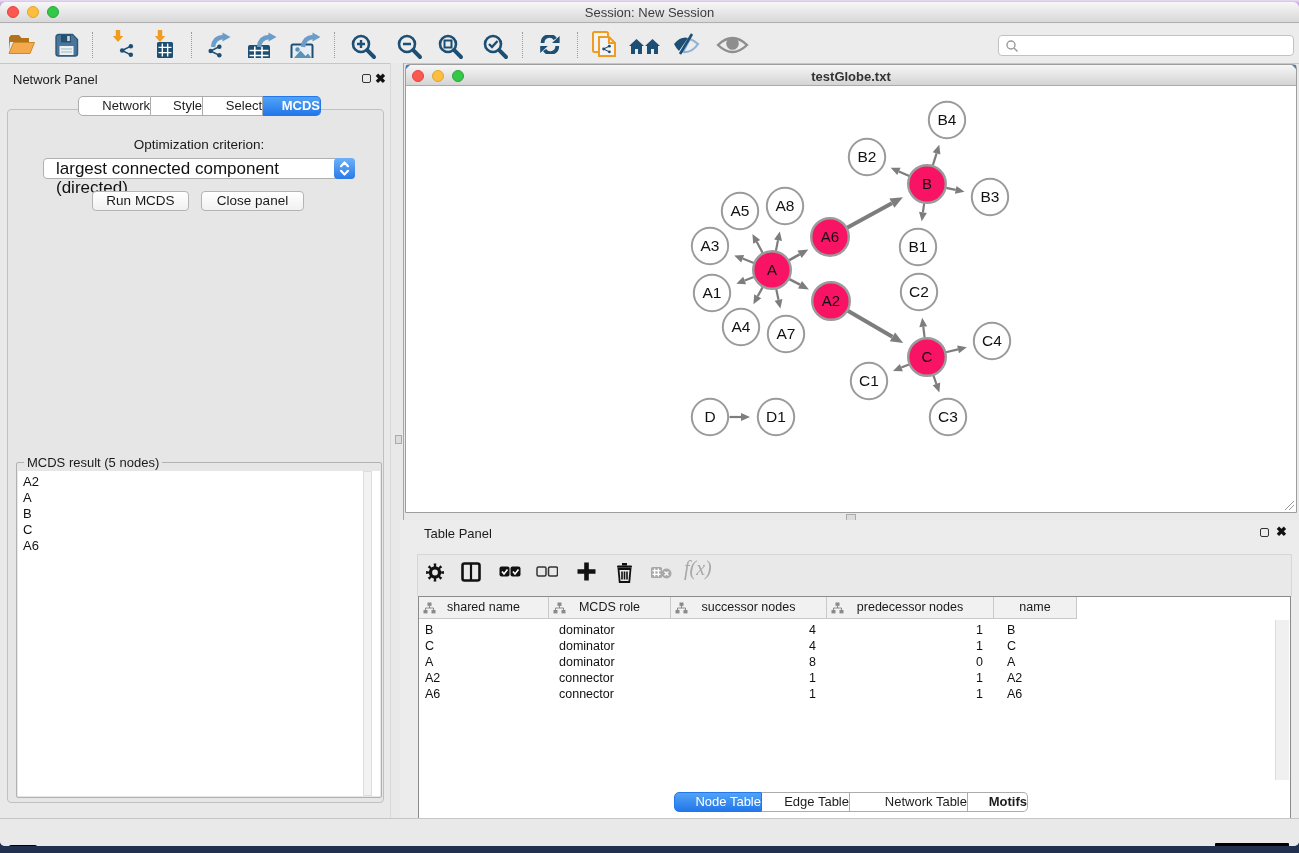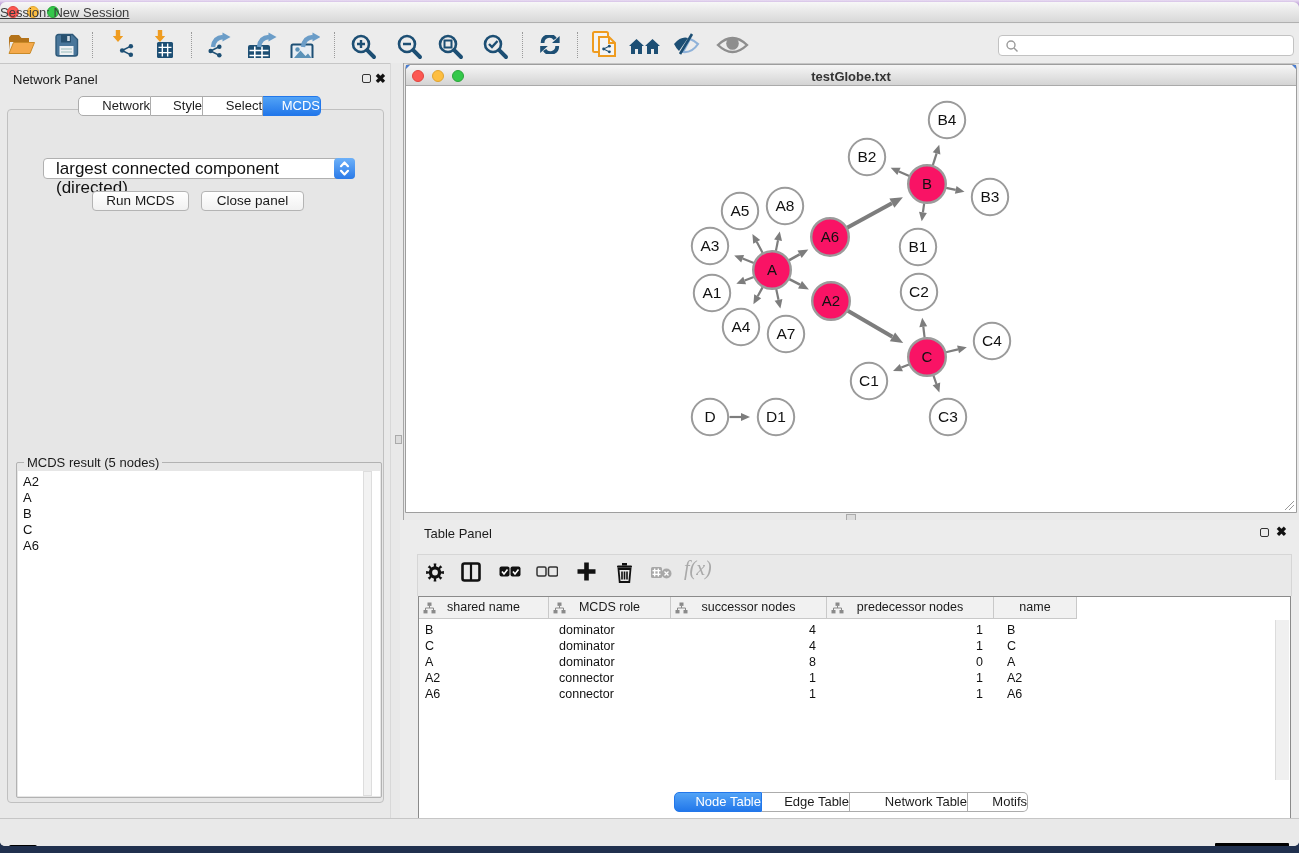--- a/index.html
+++ b/index.html
@@ -3,37 +3,37 @@
 * { margin:0; padding:0; box-sizing:border-box; }
 html,body { width:1299px; height:853px; overflow:hidden; font-family:"Liberation Sans",sans-serif; }
 body { background:#20304e; position:relative; }
 #desktop-top { position:absolute; top:0; left:0; width:100%; height:14px;
   background:linear-gradient(#e9ddf3,#c3a7da 4px,#b99cd3); }
 #app { position:absolute; top:2px; left:0; width:1299px; height:844px;
   background:#e9e9e9; border-radius:6px 6px 5px 5px; overflow:hidden; }
 #titlebar { position:absolute; top:0; left:0; width:100%; height:21px;
   background:linear-gradient(#f7f7f7,#d8d8d8); border-bottom:1px solid #b0b0b0;
   border-radius:6px 6px 0 0; }
-#titlebar .t { position:absolute; top:3px; width:100%; font-size:13px; color:#3c3c3c;text-decoration:underline; }
+#titlebar .t { position:absolute; top:3px; width:100%; text-align:center; font-size:13px; color:#3c3c3c; }
 .tl { position:absolute; top:4.5px; width:12px; height:12px; border-radius:50%; }
 #toolbar { position:absolute; top:22px; left:0; width:100%; height:40px; background:#ececec;
   border-bottom:1px solid #c6c6c6; }
 .tsep { position:absolute; top:8px; height:26px; width:0; border-left:1px dotted #9a9a9a; }
 #search { position:absolute; left:998px; top:11px; width:296px; height:21px; background:#fff;
   border:1px solid #c2c2c2; border-radius:4px; }
 #main { position:absolute; top:61px; left:0; width:100%; height:755px; }
 
 #cp-title { position:absolute; left:13px; top:9px; font-size:13px; color:#1c1c1c; }
 #cp-box { position:absolute; left:7px; top:46px; width:377px; height:694px; background:#e6e6e6;
   border:1px solid #c0c0c0; border-radius:4px; }
 .seg { position:absolute; display:flex; font-size:13px; color:#1c1c1c; }
 .seg div { background:#fff; border:1px solid #acacac; border-left:none; text-align:right;
   line-height:18px; height:20px; }
 .seg div:first-child { border-left:1px solid #acacac; border-radius:5px 0 0 5px; }
-.seg div:last-child { border-radius:0 5px 5px 0; }
+.seg div:last-child { border-radius:0 5px 5px 0;font-weight:bold; }
 .seg div.sel { background:linear-gradient(#52a3f6,#2277ea); border-color:#2277ea; color:#fff; }
 #opt-label { position:absolute; left:4px; top:74px; width:390px; text-align:center; font-size:13.5px; color:#1a1a1a; }
 #dropdown { position:absolute; left:43px; top:95px; width:312px; height:21px; background:#fff;
   border:1px solid #b0b0b0; border-radius:4px; font-size:17px; color:#111; line-height:19px;
   padding-left:12px; }
 #dd-step { position:absolute; right:-1px; top:-1px; width:21px; height:21px; border-radius:4px;
   background:linear-gradient(#6db1f9,#2a7ae8); }
 .btn { position:absolute; top:128px; height:20px; background:linear-gradient(#fff,#f1f1f1);
   border:1px solid #b4b4b4; border-radius:4px; font-size:13.5px; color:#1a1a1a; text-align:center;
   line-height:18px; }
@@ -216,20 +216,21 @@
     <div id="cp-title">Network Panel</div>
     <div class="wbtn" style="left:362px;top:11px;"></div>
     <div class="xbtn" style="left:375px;top:8px;">✖</div>
     <div id="cp-box"></div>
     <div class="seg" style="left:78px;top:33px;">
       <div style="width:73px;">Network</div>
       <div style="width:52px;">Style</div>
       <div style="width:60px;">Select</div>
       <div class="sel" style="width:58px;">MCDS</div>
     </div>
+    <div id="opt-label">Optimization criterion:</div>
     <div id="dropdown">largest connected component (directed)
       <div id="dd-step"><svg width="21" height="21" viewBox="0 0 21 21">
             <path d="M7 8.2 l3.5 -3.7 3.5 3.7" fill="none" stroke="#fff" stroke-width="2.2" stroke-linecap="round" stroke-linejoin="round"></path>
             <path d="M7 12.8 l3.5 3.7 3.5 -3.7" fill="none" stroke="#fff" stroke-width="2.2" stroke-linecap="round" stroke-linejoin="round"></path>
           </svg></div>
     </div>
     <div class="btn" style="left:92px;width:97px;">Run MCDS</div>
     <div class="btn" style="left:201px;width:103px;">Close panel</div>
     <div id="grp">
       <div id="grp-label">MCDS result (5 nodes)</div>

